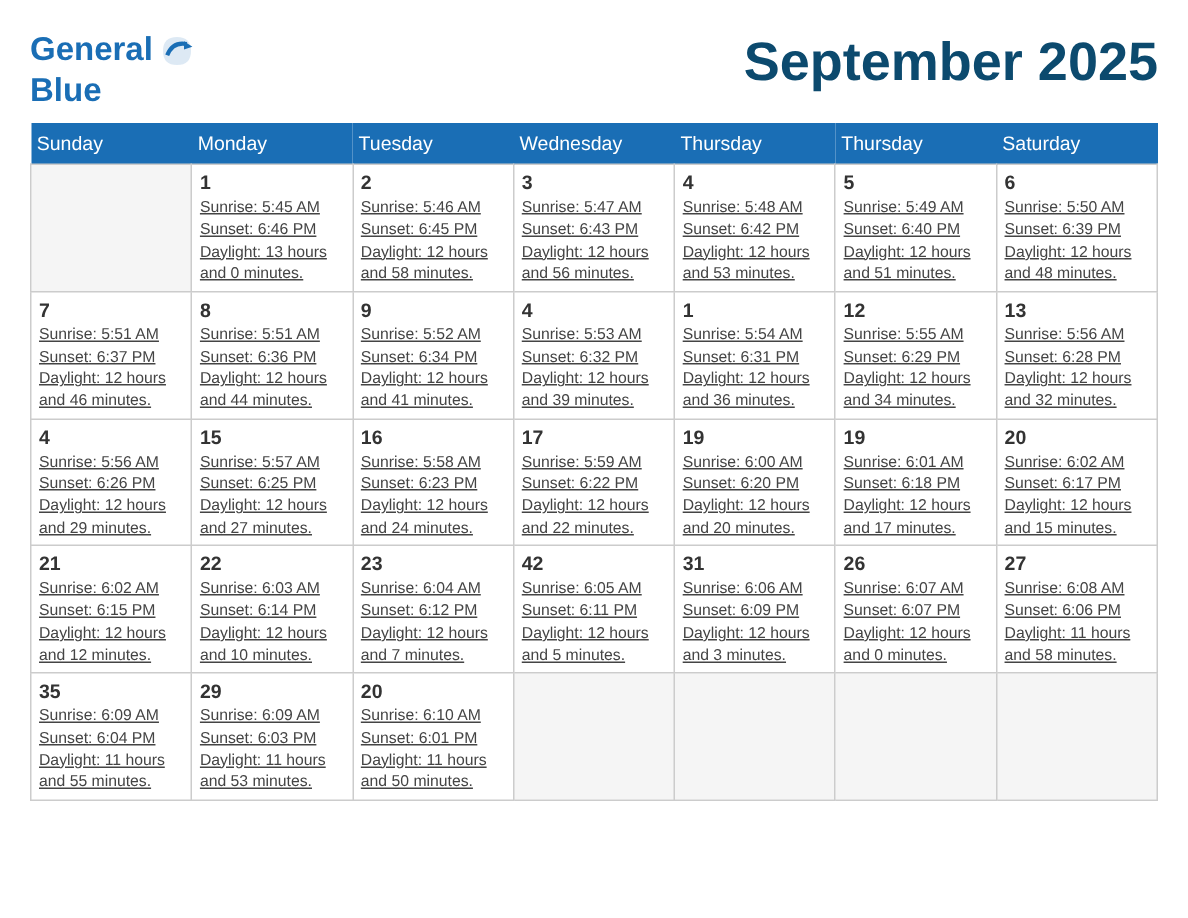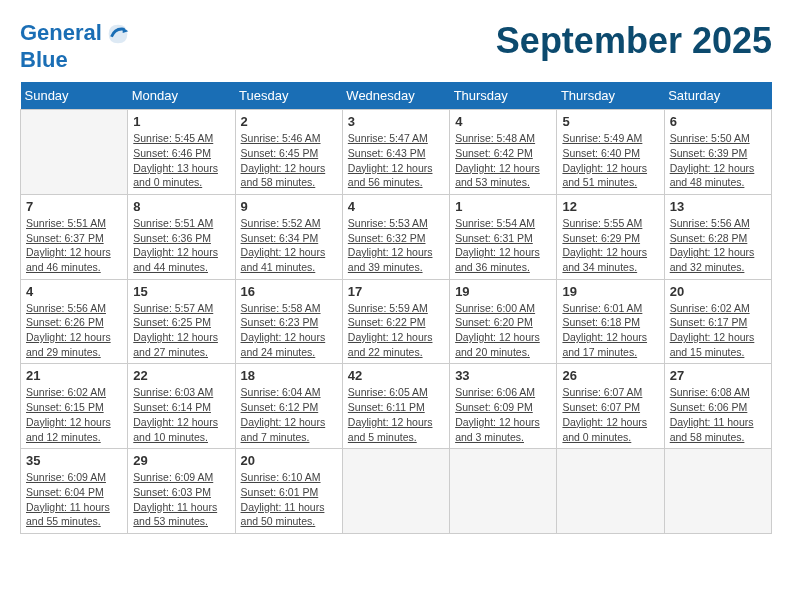--- a/index.html
+++ b/index.html
@@ -209,29 +209,29 @@
       <tr>
         <td>
           <span class="day-number">21</span>
           <div class="day-info">Sunrise: 6:02 AM<br>Sunset: 6:15 PM<br>Daylight: 12 hours<br>and 12 minutes.</div>
         </td>
         <td>
           <span class="day-number">22</span>
           <div class="day-info">Sunrise: 6:03 AM<br>Sunset: 6:14 PM<br>Daylight: 12 hours<br>and 10 minutes.</div>
         </td>
         <td>
-          <span class="day-number">18</span>
+          <span class="day-number">23</span>
           <div class="day-info">Sunrise: 6:04 AM<br>Sunset: 6:12 PM<br>Daylight: 12 hours<br>and 7 minutes.</div>
         </td>
         <td>
           <span class="day-number">42</span>
           <div class="day-info">Sunrise: 6:05 AM<br>Sunset: 6:11 PM<br>Daylight: 12 hours<br>and 5 minutes.</div>
         </td>
         <td>
-          <span class="day-number">33</span>
+          <span class="day-number">31</span>
           <div class="day-info">Sunrise: 6:06 AM<br>Sunset: 6:09 PM<br>Daylight: 12 hours<br>and 3 minutes.</div>
         </td>
         <td>
           <span class="day-number">26</span>
           <div class="day-info">Sunrise: 6:07 AM<br>Sunset: 6:07 PM<br>Daylight: 12 hours<br>and 0 minutes.</div>
         </td>
         <td>
           <span class="day-number">27</span>
           <div class="day-info">Sunrise: 6:08 AM<br>Sunset: 6:06 PM<br>Daylight: 11 hours<br>and 58 minutes.</div>
         </td>

